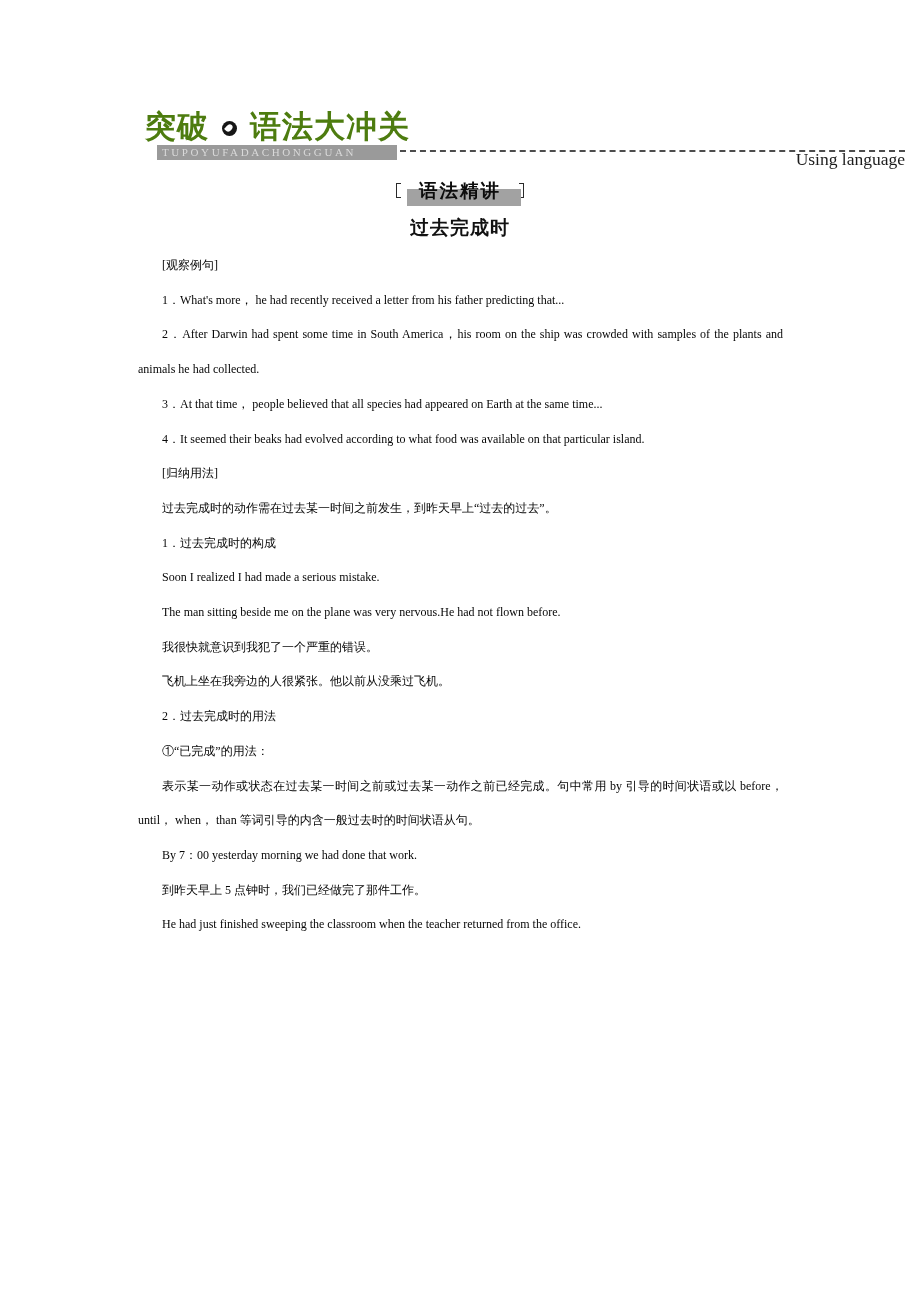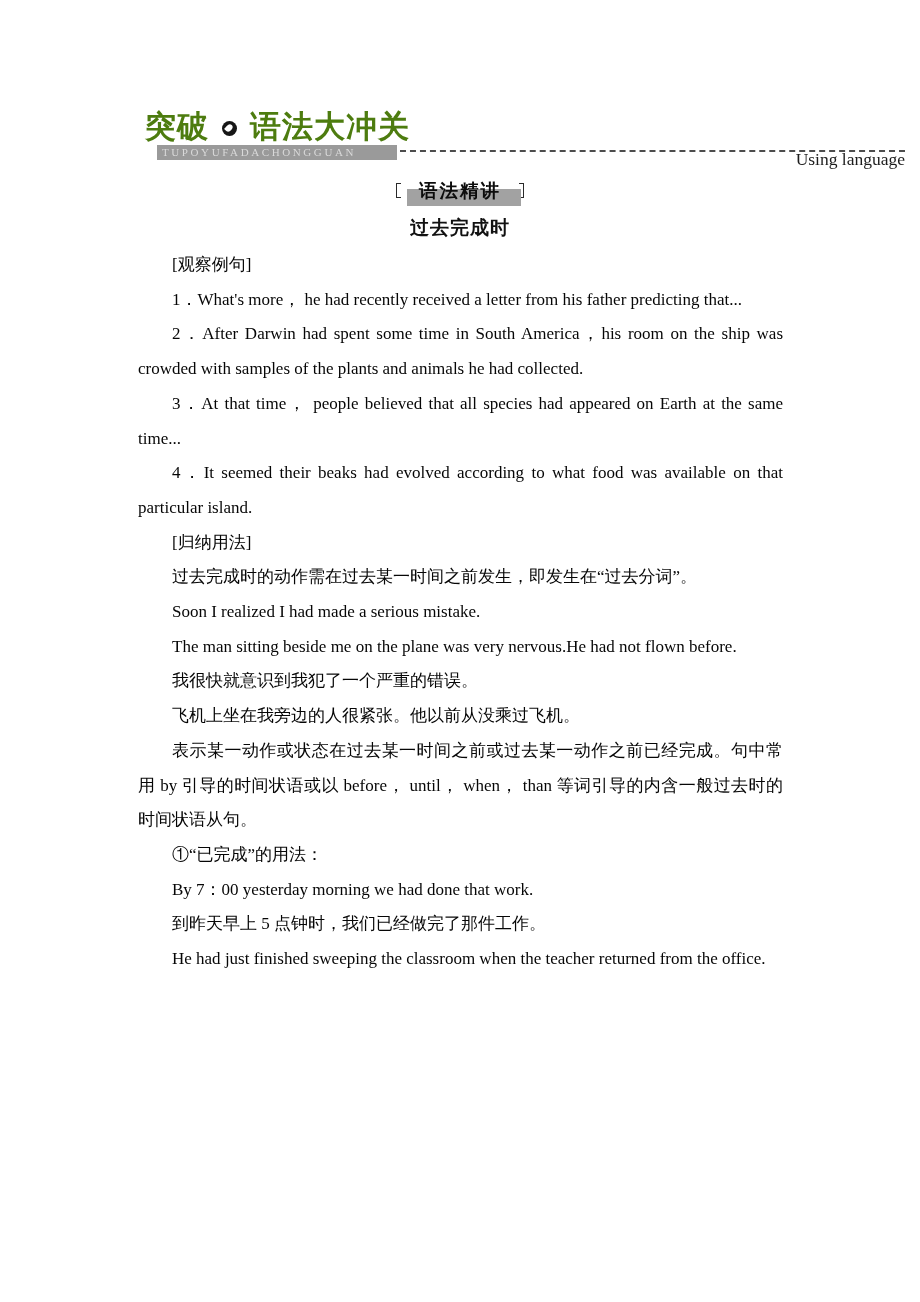--- a/index.html
+++ b/index.html
@@ -134,21 +134,21 @@
     font-family: "Liberation Sans", "DejaVu Sans", sans-serif;
     font-weight: bold;
     font-size: 19px;
     color: #111;
     letter-spacing: 1px;
   }
 
   
   .doc-body {
     margin: 7px 137px 0 138px;
-    font-size: 17px;
+    font-size: 12px;
     line-height: 34.7px;
     text-align: justify;
     color: #060606;
   }
   .para {
     margin: 0;
     text-indent: 2em;
   }
   .para .bold { font-weight: normal; }
 </style>
@@ -177,23 +177,25 @@
 
 <h1 class="page-title">过去完成时</h1>
 
 <div class="doc-body">
     <p class="para"><span>[观察例句]</span></p>
     <p class="para"><span>1．What's more， he had recently received a letter from his father predicting that...</span></p>
     <p class="para"><span>2．After Darwin had spent some time in South America，his room on the ship was crowded with samples of the plants and animals he had collected.</span></p>
     <p class="para"><span>3．At that time， people believed that all species had appeared on Earth at the same time...</span></p>
     <p class="para"><span>4．It seemed their beaks had evolved according to what food was available on that particular island.</span></p>
     <p class="para"><span>[归纳用法]</span></p>
-    <p class="para"><span>过去完成时的动作需在过去某一时间之前发生，即发生在“过去分词”。</span></p>
+    <p class="para"><span>过去完成时的动作需在过去某一时间之前发生，到昨天早上“过去的过去”。</span></p>
+    <p class="para"><span>1．过去完成时的构成</span></p>
     <p class="para"><span>Soon I realized I </span><span class="bold">had made</span><span> a serious mistake.</span></p>
     <p class="para"><span>The man sitting beside me on the plane was very nervous.He </span><span class="bold">had</span><span> not </span><span class="bold">flown</span><span> before.</span></p>
     <p class="para"><span>我很快就意识到我犯了一个严重的错误。</span></p>
     <p class="para"><span>飞机上坐在我旁边的人很紧张。他以前从没乘过飞机。</span></p>
+    <p class="para"><span>2．过去完成时的用法</span></p>
+    <p class="para"><span>①“已完成”的用法：</span></p>
     <p class="para"><span>表示某一动作或状态在过去某一时间之前或过去某一动作之前已经完成。句中常用 by 引导的时间状语或以 before， until， when， than 等词引导的内含一般过去时的时间状语从句。</span></p>
-    <p class="para"><span>①“已完成”的用法：</span></p>
     <p class="para"><span>By 7：00 yesterday morning we </span><span class="bold">had done</span><span> that work.</span></p>
     <p class="para"><span>到昨天早上 5 点钟时，我们已经做完了那件工作。</span></p>
     <p class="para"><span>He </span><span class="bold">had</span><span> just </span><span class="bold">finished</span><span> sweeping the classroom when the teacher returned from the office.</span></p>
   </div>
 
 </body></html>

